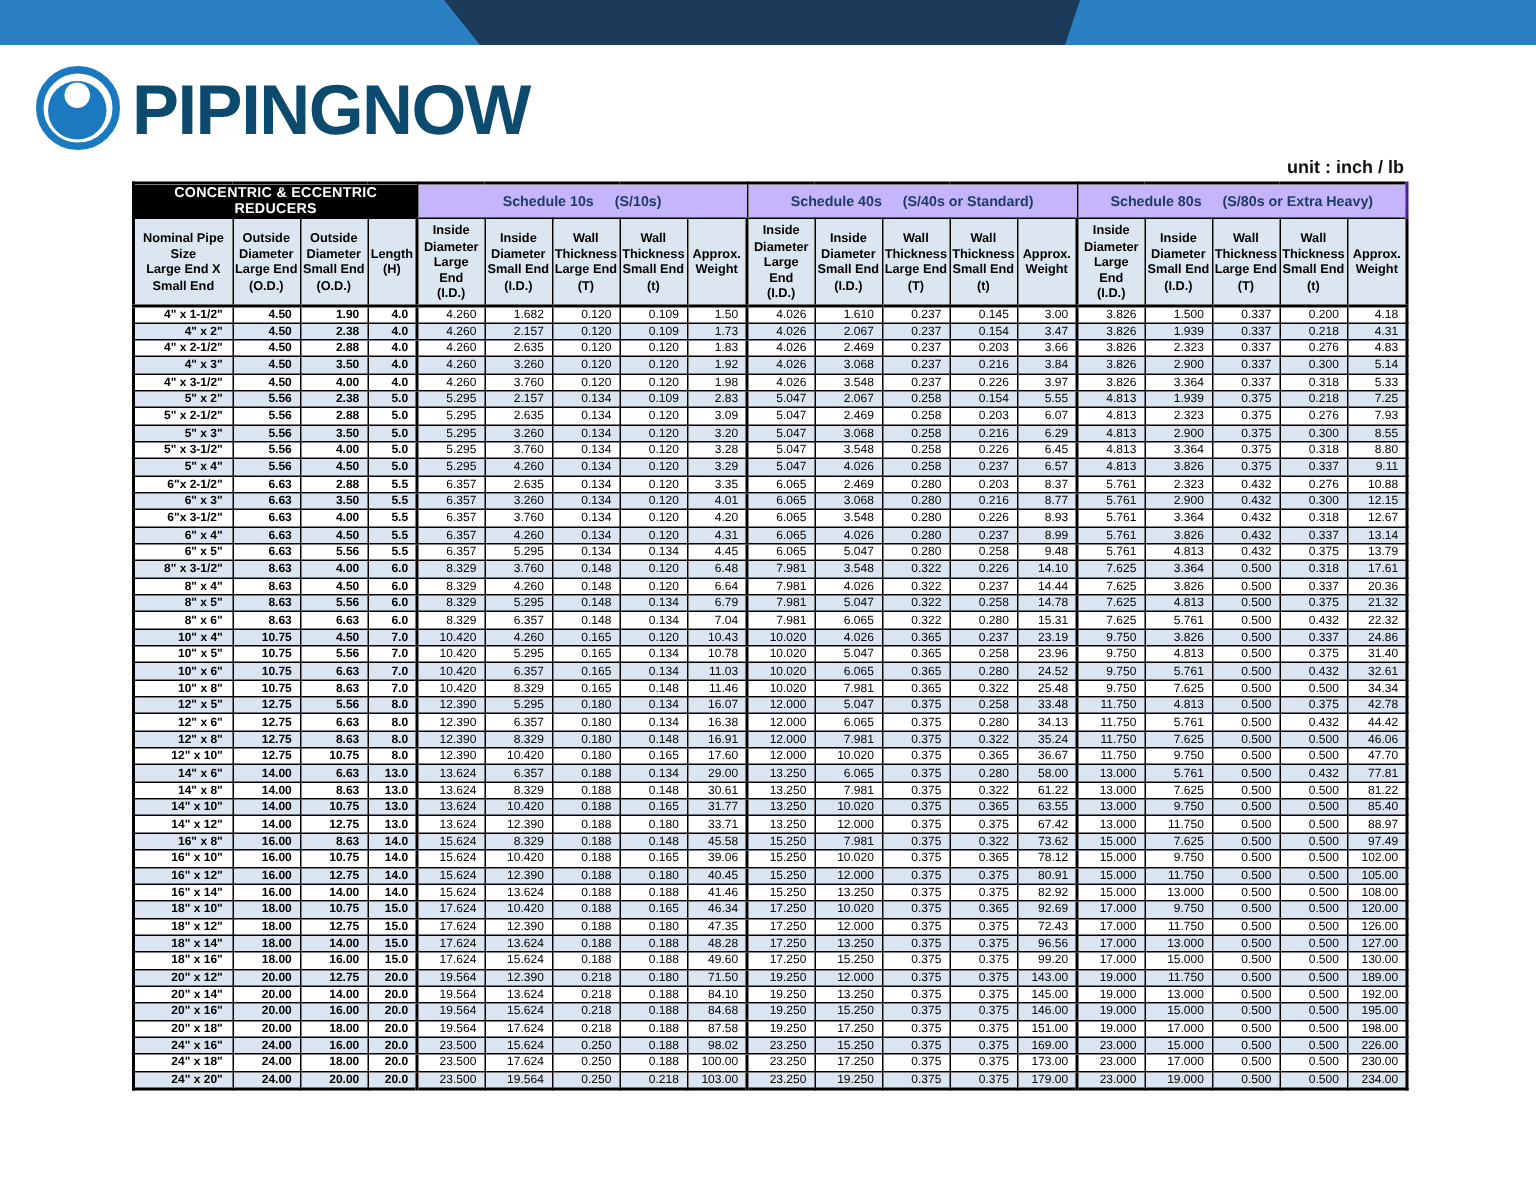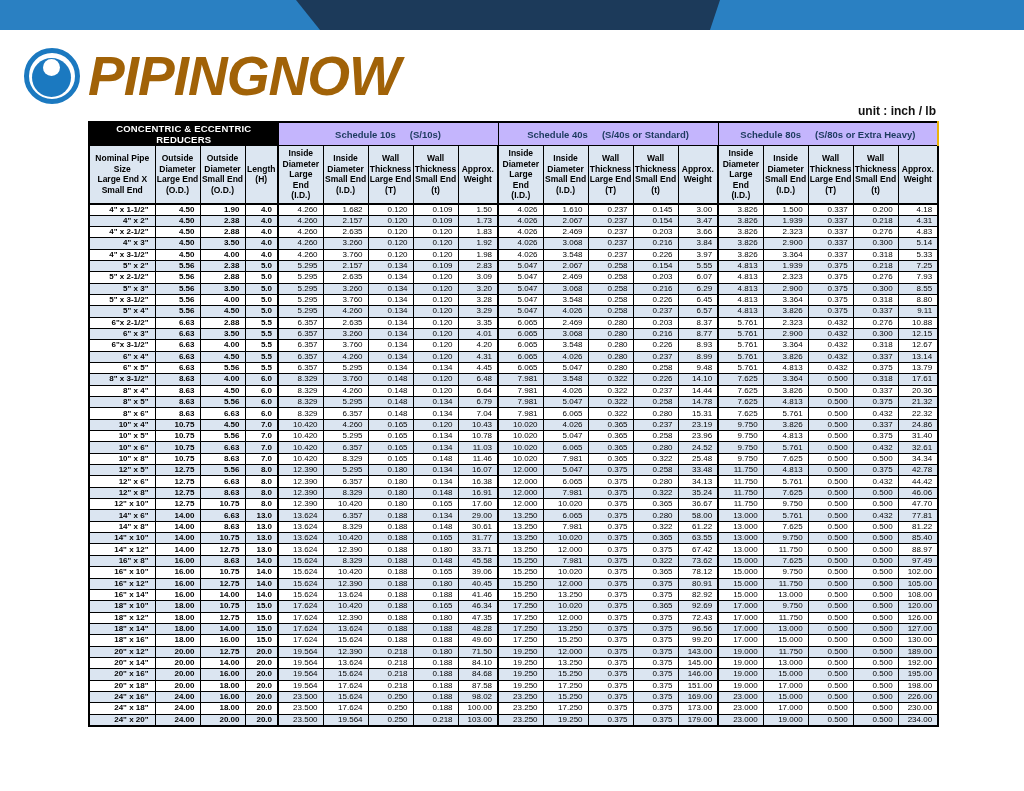--- a/index.html
+++ b/index.html
@@ -12,35 +12,35 @@
   .top-banner { position:absolute; left:0; top:0; width:1024px; height:30px; background:#2a80c2; }
   .banner-accent {
     position:absolute; left:296px; top:0; width:424px; height:30px; background:#1c3a5a;
     clip-path: polygon(0 0, 100% 0, calc(100% - 10px) 100%, 24px 100%);
   }
   
   .logo { position:absolute; left:24px; top:44px; display:flex; align-items:center; cursor:pointer; }
   .logo-icon { width:56px; height:56px; border:5px solid #1b79c0; border-radius:50%; position:relative; background:#fff; }
   .logo-ball { position:absolute; left:3px; top:5px; width:39px; height:39px; border-radius:50%; background:#1b79c0; }
   .logo-hole { position:absolute; left:11px; top:1px; width:17px; height:17px; border-radius:50%; background:#fff; }
-  .logo-text { margin-left:8px; font-size:55px; font-weight:bold; color:#a16207; letter-spacing:-1px;font-style:italic; }
+  .logo-text { margin-left:8px; font-size:47px; font-weight:bold; color:#0c4a6e; letter-spacing:-1px; }
   
   .unit-label { position:absolute; left:88px; top:104px; width:848px; text-align:right;
     font-size:12px; font-weight:bold; color:#111; }
   
   .spec-table {
     position:absolute; left:88px; top:121px; width:849px;
     border-collapse:collapse; table-layout:fixed; border:2px solid #000;padding-left:36px;
   }
   .spec-table th, .spec-table td { border:1px solid #000; overflow:hidden; }
   
   .group-row th { height:14px; padding:0; font-size:9.5px; font-weight:bold; text-align:center; vertical-align:middle; }
   .title-cell { background:#000; color:#fff; font-size:9.5px; letter-spacing:0.2px; }
   .group-cell { background:#c4b5fd; color:#1c3a5e; border-left:4px solid #fff; border-right:4px solid #fff; }
-  .group-cell:last-child { border-right:2px solid #eab308; }
+  .group-cell:last-child { border-right:2px solid #4c1d95; }
   .title-cell { border-right:4px solid #fff; }
   .group-cell .gname { margin-right:14px; }
   
   .col-row th {
     background:#dce6f1; color:#000; font-size:8.5px; font-weight:bold;
     line-height:10.5px; white-space:pre-line; text-align:center; vertical-align:middle;
     height:58px; padding:0 1px; border-bottom:2px solid #000;
   }
   
   .sep { border-left:2px solid #000 !important; }

